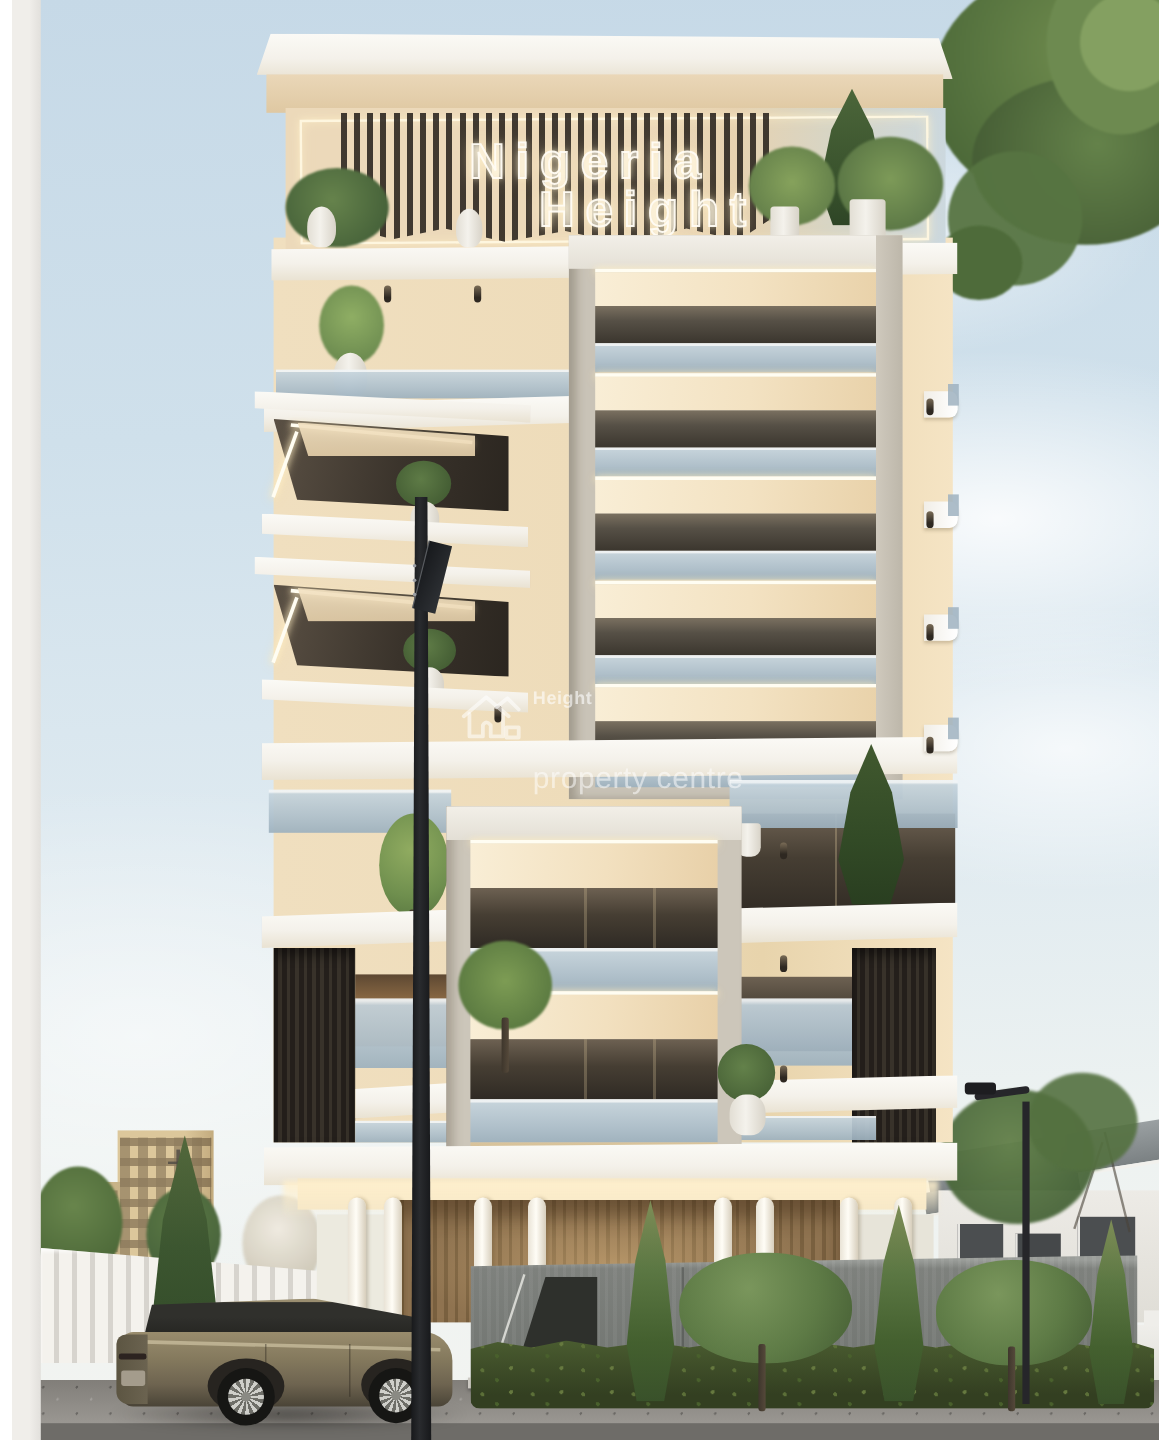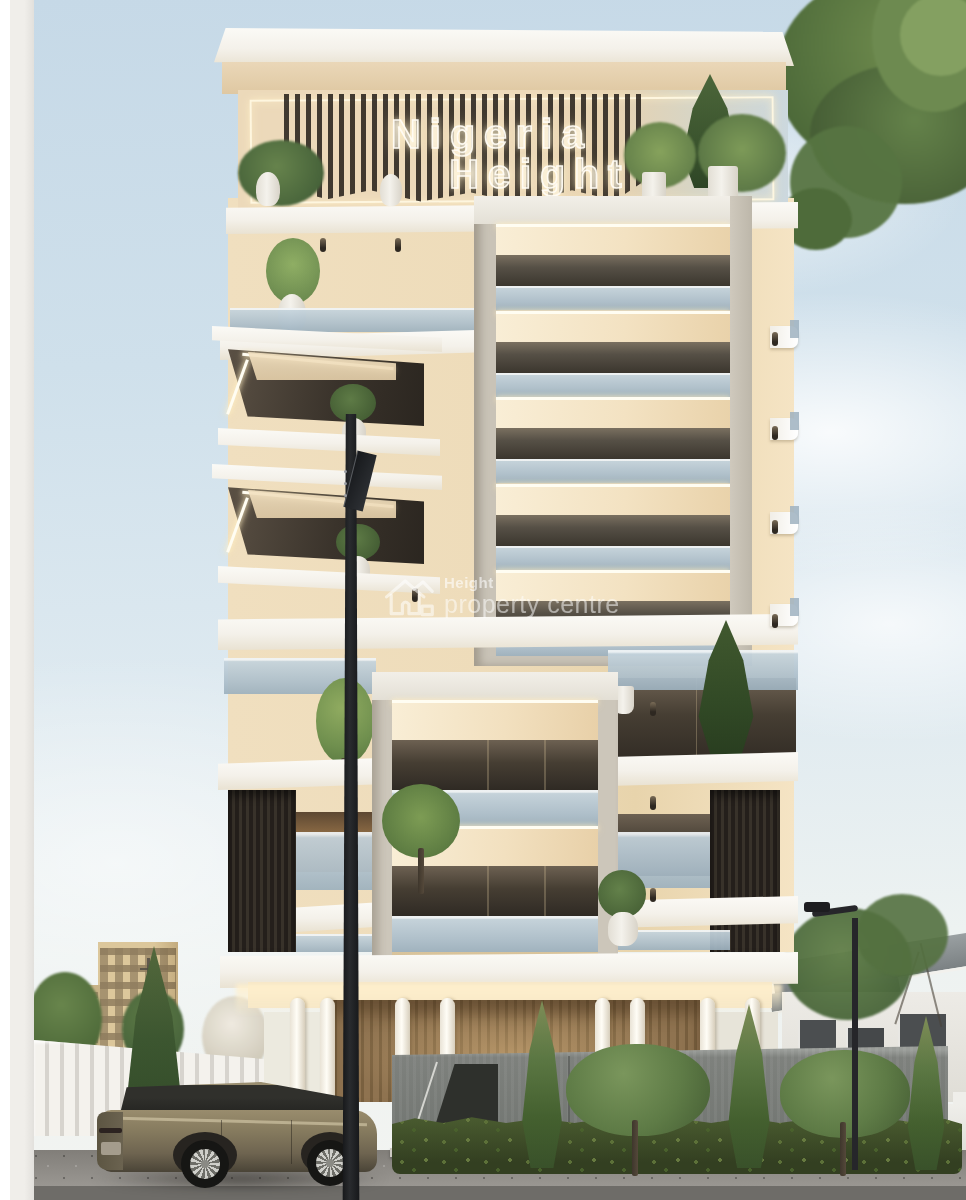--- a/index.html
+++ b/index.html
@@ -32,21 +32,21 @@
   .win-dark{background:linear-gradient(180deg,#6d6152 0%,#463e33 45%,#322c25 100%);}
   .win-warm{background:linear-gradient(180deg,#5d4832 0%,#a87f50 60%,#c59a63 100%);}
 
   
   .signline{font-weight:700;letter-spacing:9px;line-height:44px;
      color:rgba(255,250,238,.38);-webkit-text-stroke:1.6px rgba(255,252,244,.95);
      text-shadow:0 0 6px rgba(255,244,210,.85),0 0 16px rgba(255,236,188,.6);}
 
   
   .wm-top{font-size:15px;font-weight:700;letter-spacing:.5px;color:rgba(255,255,255,.6);}
-  .wm-bot{font-size:25px;font-weight:400;letter-spacing:.5px;color:rgba(255,255,255,.52);}
+  .wm-bot{font-size:25px;font-weight:400;letter-spacing:.5px;color:rgba(255,255,255,.52);margin-top:45px;}
 </style>
 </head>
 <body>
 
 <div id="scene">
 
   <div class="sky"></div>
 
   <div style="left:782px;top:-24px;width:200px;height:310px;z-index:2;filter:blur(1.1px);">
     <div class="blob" style="left:-6px;top:0;width:215px;height:195px;background:radial-gradient(circle at 60% 35%,#708c4e 0%,#56733f 55%,#425e32 100%);"></div>

